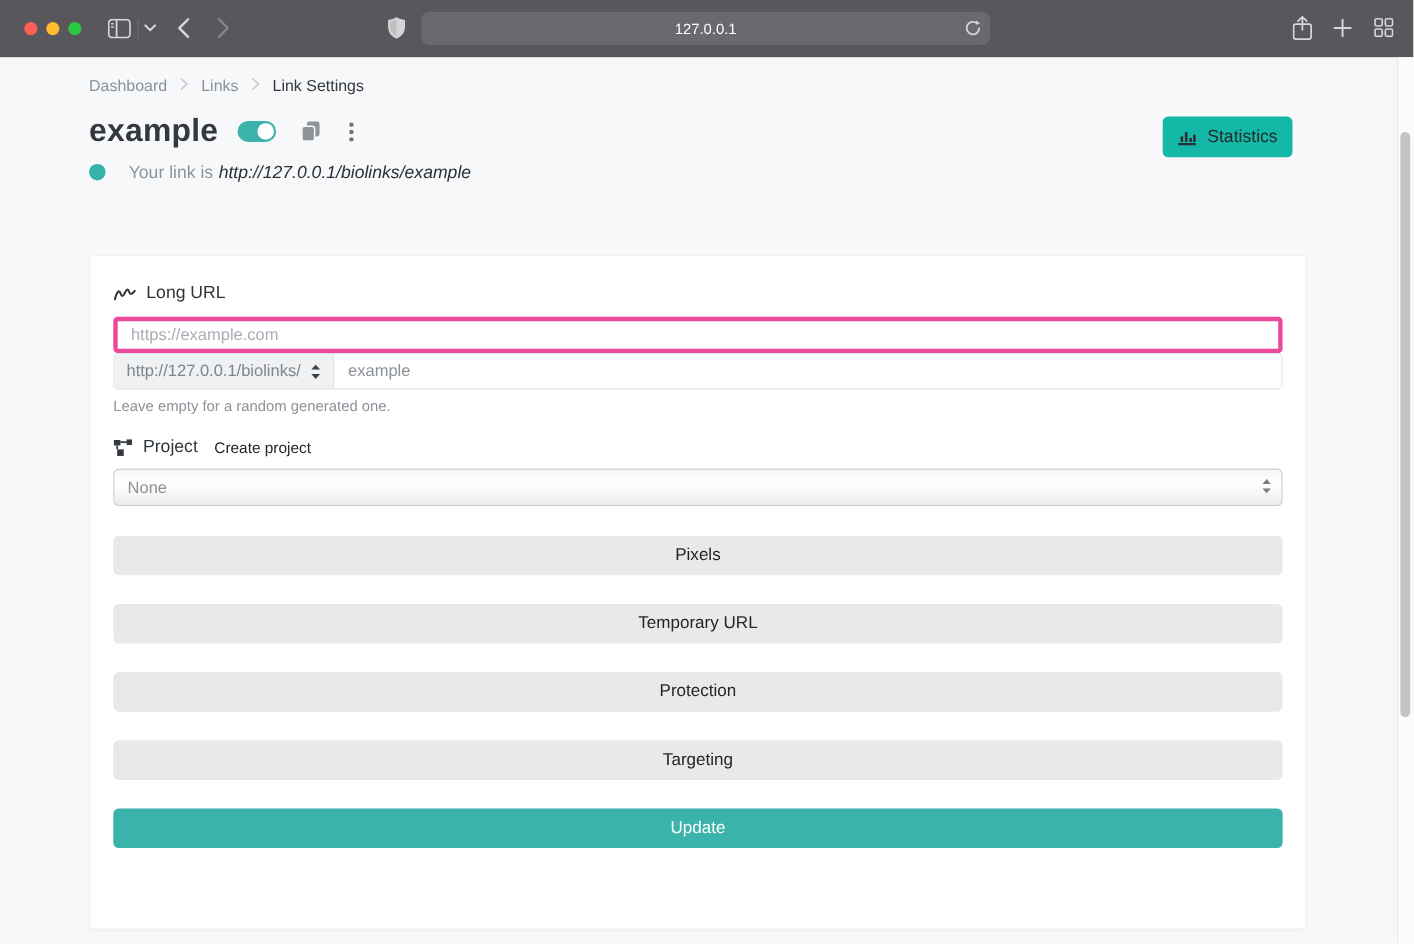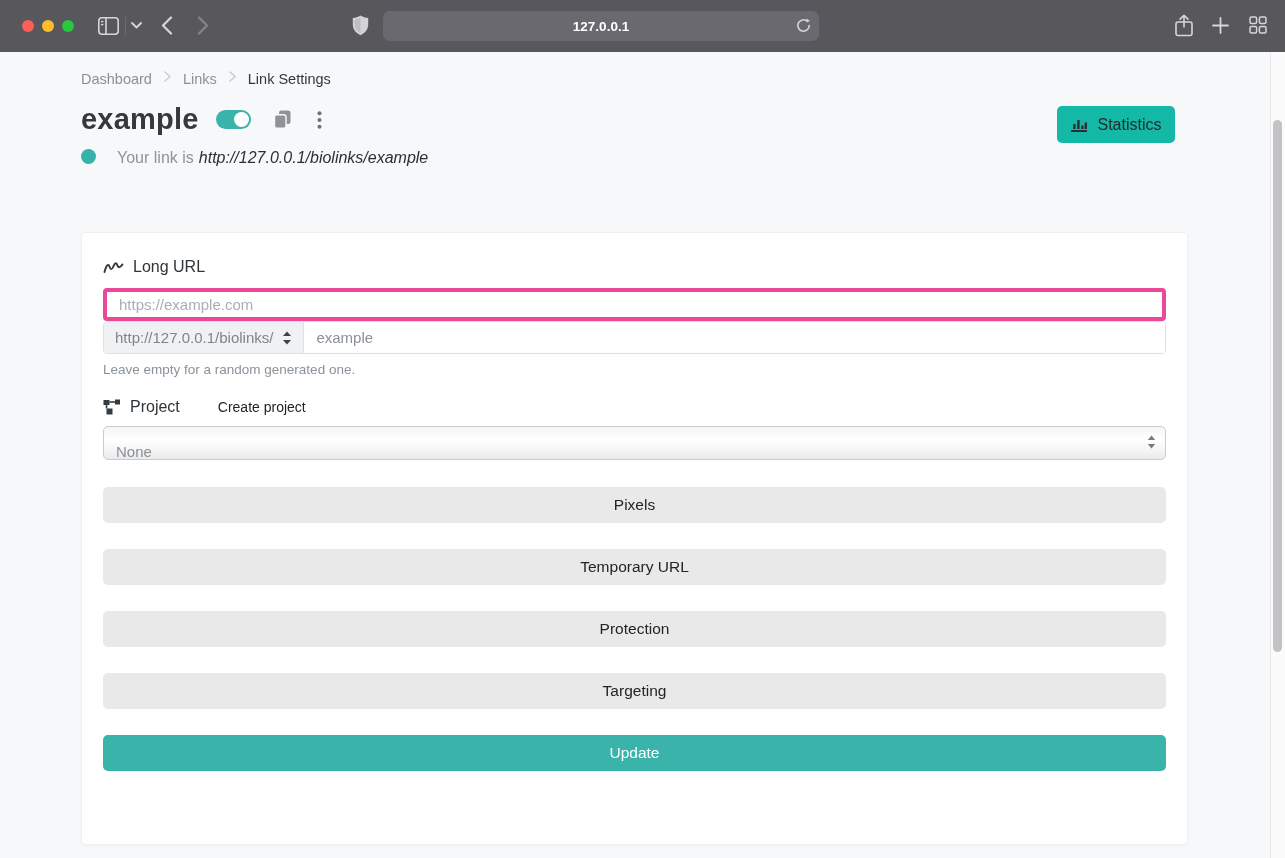--- a/index.html
+++ b/index.html
@@ -15,24 +15,24 @@
   
   .chrome { position:relative; height:52px; background:#58575c; width:100%; }
   .traffic { position:absolute; top:20px; left:22px; display:flex; gap:8px; }
   .light { width:12px; height:12px; border-radius:50%; }
   .light.red { background:#ff5f57; }
   .light.yellow { background:#febc2e; }
   .light.green { background:#28c840; }
   .tbtn { position:absolute; background:none; border:none; padding:0; cursor:default; display:flex; align-items:center; justify-content:center; }
   .tb-sep { position:absolute; left:125px; top:17px; width:1px; height:18px; background:#6c6b71; }
   .urlbar {
-    position:absolute; left:383px; top:11px; width:436px; height:30px;
+    position:absolute; left:383px; top:11px; width:517px; height:30px;
     background:#6a6970; border-radius:7px;
     display:flex; align-items:center; justify-content:center;
-    color:#ffffff; font-size:13.5px;font-weight:bold;
+    color:#ffffff; font-size:13.5px;
   }
   .urlbar .reload { position:absolute; right:8px; top:7px; }
 
   
   .breadcrumb { position:absolute; left:81px; top:71px; display:flex; align-items:flex-start; gap:12px; font-size:14.5px; color:#8a9198; }
   .breadcrumb .crumb { cursor:pointer; }
   .breadcrumb .crumb.current { color:#33383d; cursor:default; }
 
   .title-row { position:absolute; left:81px; top:103px; display:flex; align-items:center; }
   .page-title { font-size:29px; font-weight:700; color:#35393d; margin:0; letter-spacing:0.2px; }
@@ -77,27 +77,27 @@
   .prepend {
     background:#eff1f3; border:none; border-right:1px solid #dde1e6;
     display:flex; align-items:center; gap:9px; padding:0 11px;
     font-size:15px; color:#7e858c; font-family:inherit; cursor:pointer;
   }
   .short-input { flex:1; border:none; outline:none; padding:0 12px; font-size:15px; color:#8b9197; font-family:inherit; }
 
   .help-text { margin-top:8px; font-size:13.5px; color:#8b9299; }
 
   .project-row { margin-top:21px; display:flex; align-items:center; gap:9px; }
-  .create-link { margin-left:29px; font-size:14px; color:#212529; cursor:pointer; }
+  .create-link { margin-left:6px; font-size:14px; color:#212529; cursor:pointer; }
 
   .native-select {
     margin-top:10px; height:31px; width:100%;
     border:1px solid #c9ccce; border-radius:5px;
     background:linear-gradient(180deg,#f5f5f5 0%,#ffffff 40%,#f2f2f3 80%,#e9eaeb 100%);
-    display:flex; align-items:flex-start; padding:16px 12px;
+    display:flex; align-items:center; padding:16px 12px;
     font-size:15px; color:#8a9096; position:relative; cursor:pointer;
   }
   .native-select .sel-arrows { position:absolute; right:9px; top:8px; }
 
   .section-btn {
     display:block; margin-top:26px; height:36px; width:100%;
     background:#e9e9e9; border:none; border-radius:5px;
     font-size:15.5px; color:#212529; font-family:inherit; cursor:pointer;
   }
   .section-btn.firstbtn { margin-top:27px; }

